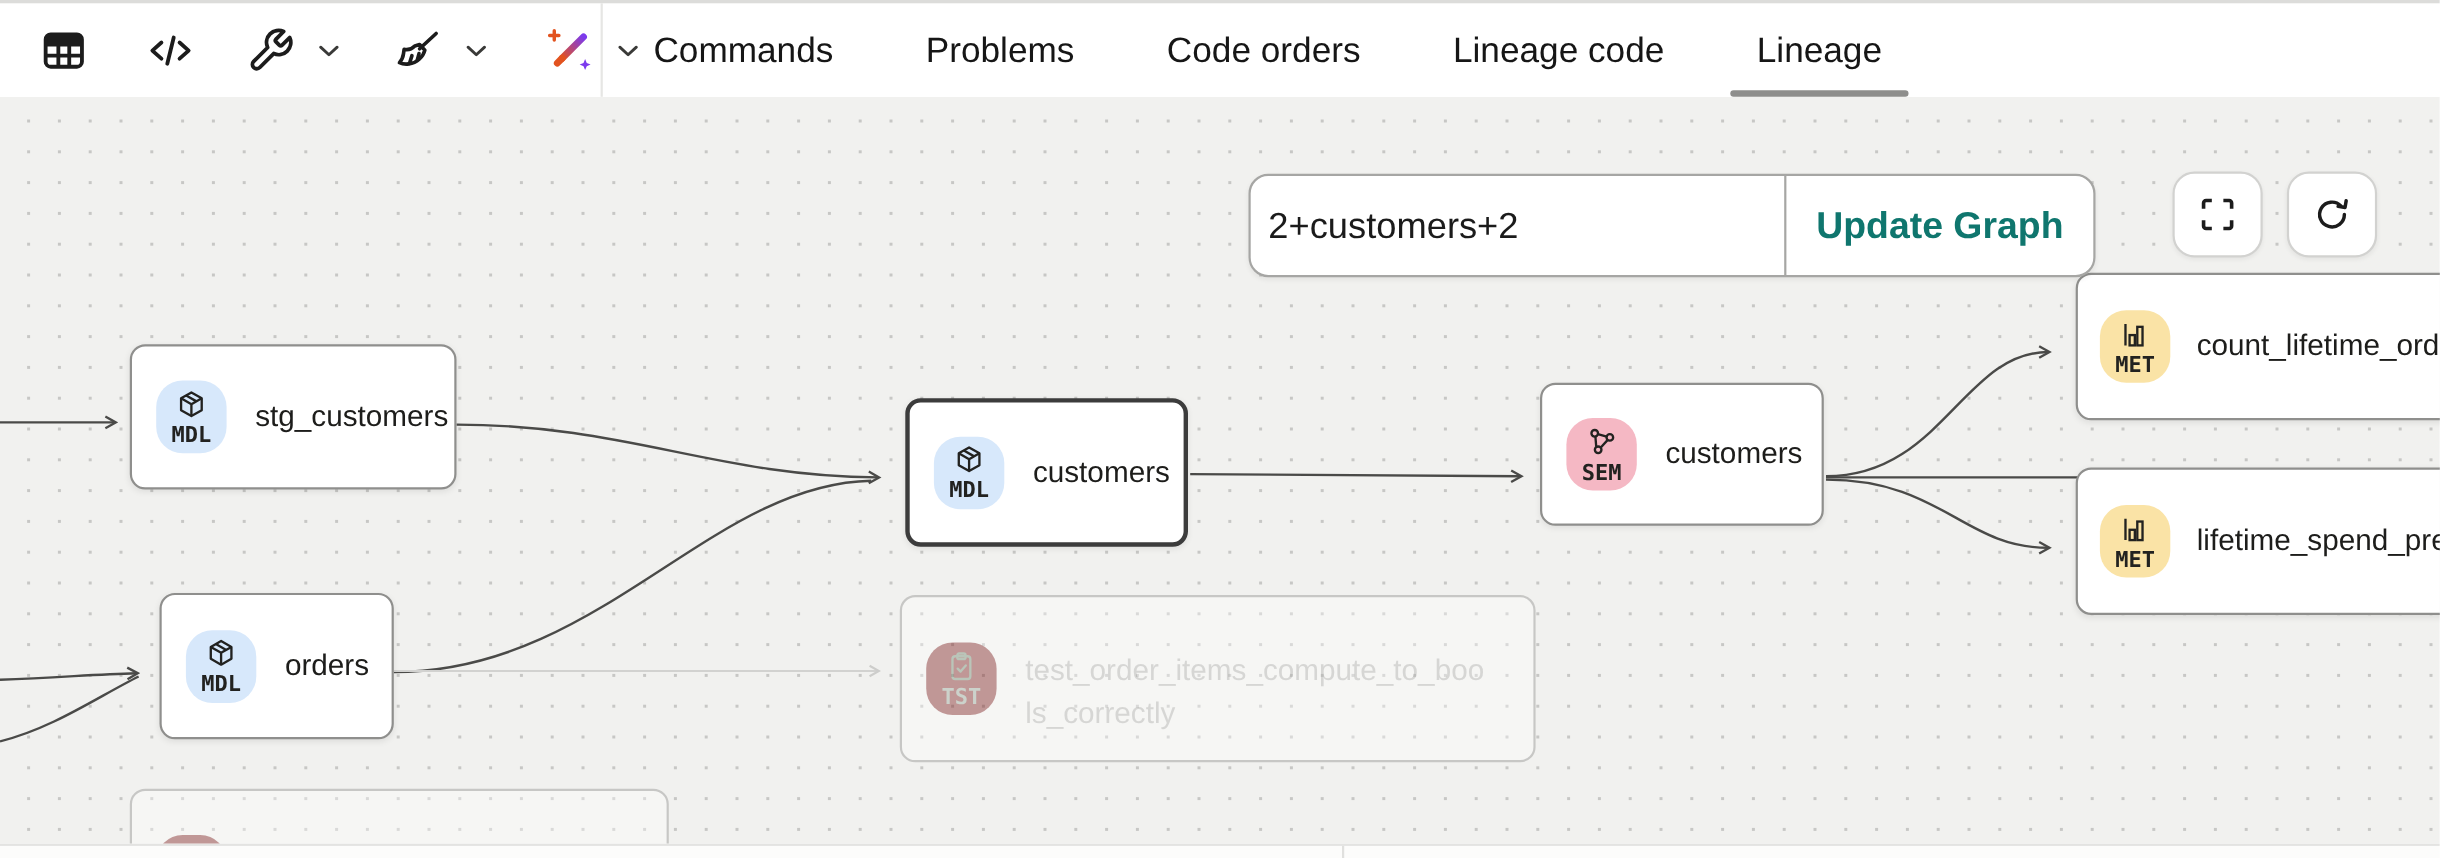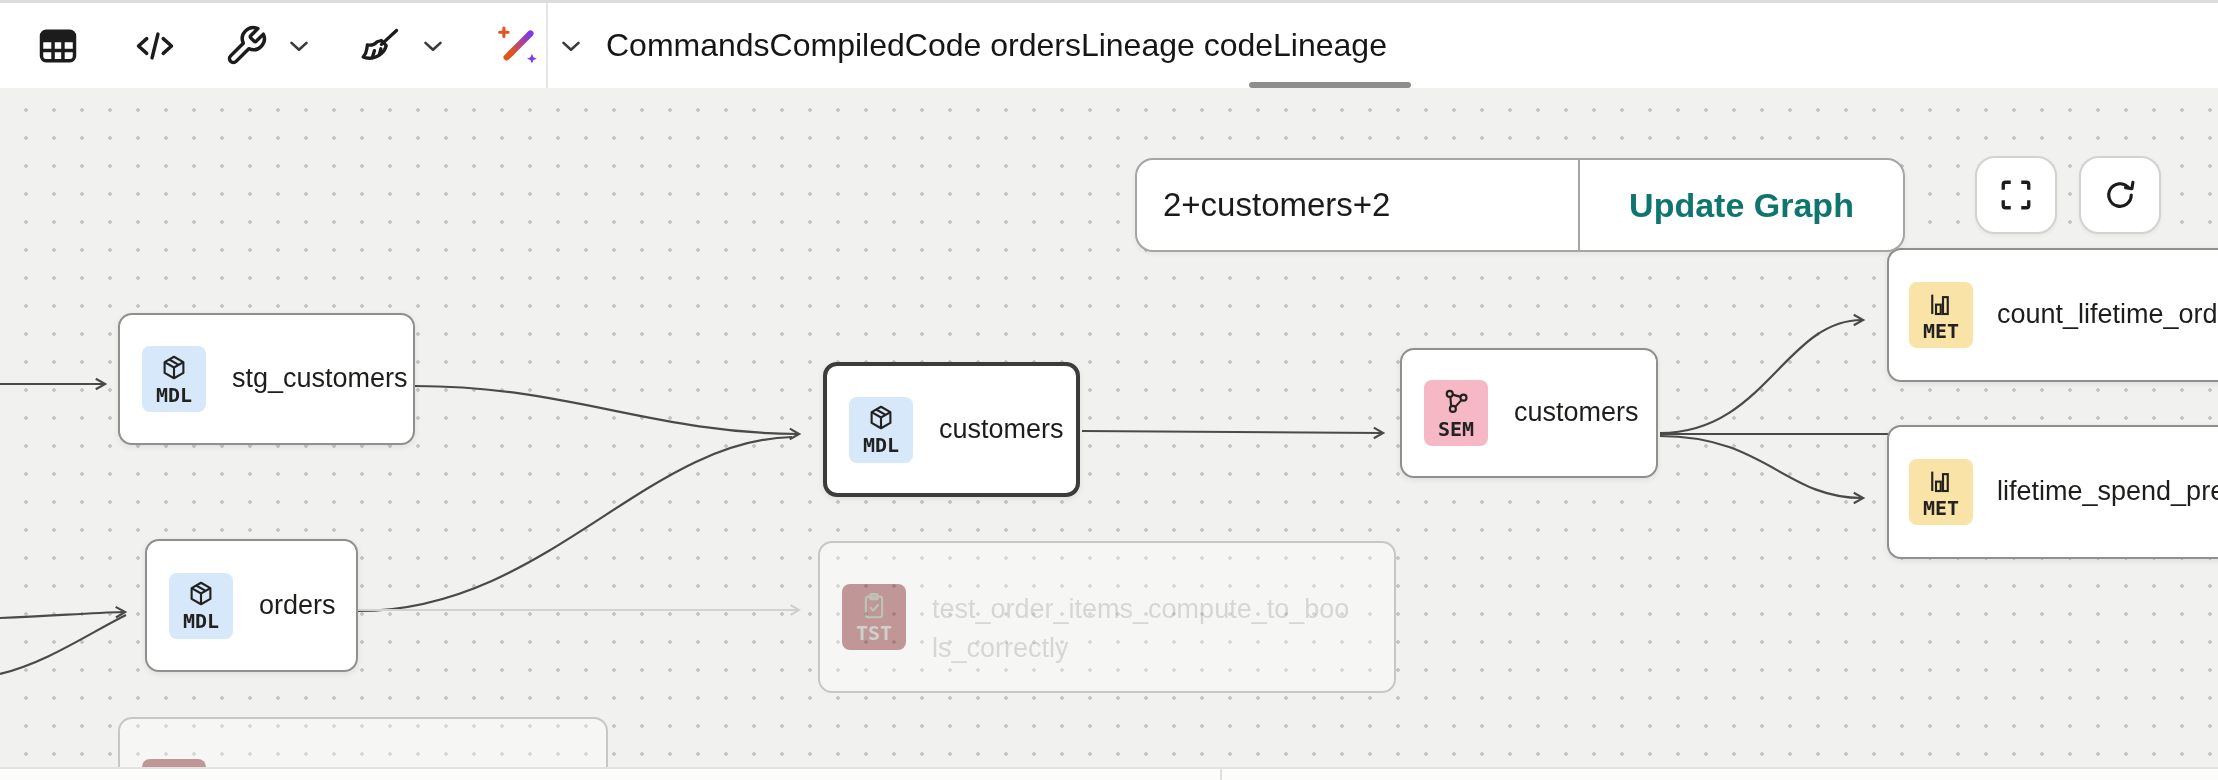--- a/index.html
+++ b/index.html
@@ -7,60 +7,60 @@
     font-family:"Liberation Sans", sans-serif; position:relative; }
 
   
   .toolbar { position:absolute; top:0; left:0; width:2218px; height:88px;
     background:#fff; border-top:3px solid #dcdcda; display:flex; z-index:6; }
   .icon-area { width:548px; height:100%; display:flex; align-items:center;
     padding-left:36px; border-right:2px solid #e6e6e4; }
   .tool-btn { display:flex; align-items:center; justify-content:center; cursor:pointer; }
   .tool-group { display:flex; align-items:center; }
   .chev { margin-left:16px; }
-  .tabs { display:flex; align-items:center; margin-left:58px; height:100%; }
+  .tabs { display:flex; align-items:center; margin-left:46px; gap:84px; height:100%; }
   .tab { font-size:32px; color:#161616; height:100%; display:flex; align-items:center;
     position:relative; cursor:pointer; white-space:nowrap; }
   .tab.active::after { content:""; position:absolute; left:-24px; right:-24px; bottom:0;
     height:6px; background:#8e8e8c; border-radius:3px; }
 
   
   .canvas { position:absolute; top:88px; left:0; width:2218px; height:679px;
     background-color:#f1f1ef;
     background-image:radial-gradient(#c7c7c5 1.6px, transparent 1.8px);
     background-size:28px 28px; background-position:12px 8px; z-index:1; }
   svg.edges { position:absolute; top:0; left:0; width:2218px; height:780px;
     z-index:2; pointer-events:none; }
 
   
   .node { position:absolute; background:#ffffff; border:2px solid #8f8f8d;
     border-radius:14px; display:flex; align-items:center; padding-left:22px; gap:26px;
     box-shadow:0 2px 6px rgba(0,0,0,0.08); z-index:3; cursor:pointer; }
   .node.selected { border:4px solid #3c3c3c; }
   .node.faded { opacity:0.42; box-shadow:none; background:rgba(255,255,255,0.75); }
-  .badge { width:64px; height:66px; border-radius:8px; display:flex; flex-direction:column;
+  .badge { width:64px; height:66px; border-radius:24px; display:flex; flex-direction:column;
     align-items:center; justify-content:center; flex:0 0 auto; }
   .badge.mdl { background:#d7e8fb; }
   .badge.sem { background:#f5b8c4; }
   .badge.met { background:#fae3a6; }
   .badge.tst { background:#7f1d1d; }
   .badge-label { font-family:"DejaVu Sans Mono", monospace; font-size:20px;
     font-weight:600; color:#222220; line-height:1.1; margin-top:1px; }
   .node-name { font-size:27px; color:#1d1d1b; line-height:1.45; white-space:nowrap; }
   .node-name.wrap { white-space:normal; overflow-wrap:anywhere; width:420px;margin-top:24px; }
   .node.faded .node-name { color:#b3b3b1; }
   .node.faded .badge-label { color:#9aa89a; }
 
   
   .selector { position:absolute; left:1135px; top:158px; width:770px; height:94px;
     background:#fff; border:2px solid #a6a6a4; border-radius:18px; display:flex;
     z-index:4; box-shadow:0 2px 5px rgba(0,0,0,0.06); overflow:hidden; }
-  .selector input { width:441px; height:100%; border:none; outline:none;
+  .selector input { width:485px; height:100%; border:none; outline:none;
     font-family:"Liberation Sans", sans-serif; font-size:33px; color:#1b1b1b;
-    padding-left:26px; background:transparent; }
+    padding-left:16px; background:transparent; }
   .selector .divider { width:2px; background:#a6a6a4; height:100%; }
   .selector button { flex:1; border:none; background:transparent; cursor:pointer;
     font-family:"Liberation Sans", sans-serif; font-size:34px; font-weight:700;
     color:#0f766e; }
   .round-btn { position:absolute; top:156px; width:82px; height:78px; background:#fff;
     border:2px solid #d2d2d0; border-radius:20px; display:flex; align-items:center;
     justify-content:center; z-index:4; cursor:pointer; box-shadow:0 2px 4px rgba(0,0,0,0.05); }
   .round-btn.fs { left:1975px; }
   .round-btn.rf { left:2079px; }
 
@@ -134,21 +134,21 @@
           </svg>
       </div>
     </div>
   </div>
 
   <div class="tabs">
     <div class="tab">
         <span>Commands</span>
       </div>
     <div class="tab">
-        <span>Compiled</span>
+        <span>Problems</span>
       </div>
     <div class="tab">
         <span>Code orders</span>
       </div>
     <div class="tab">
         <span>Lineage code</span>
       </div>
     <div class="tab active">
         <span>Lineage</span>
       </div>

